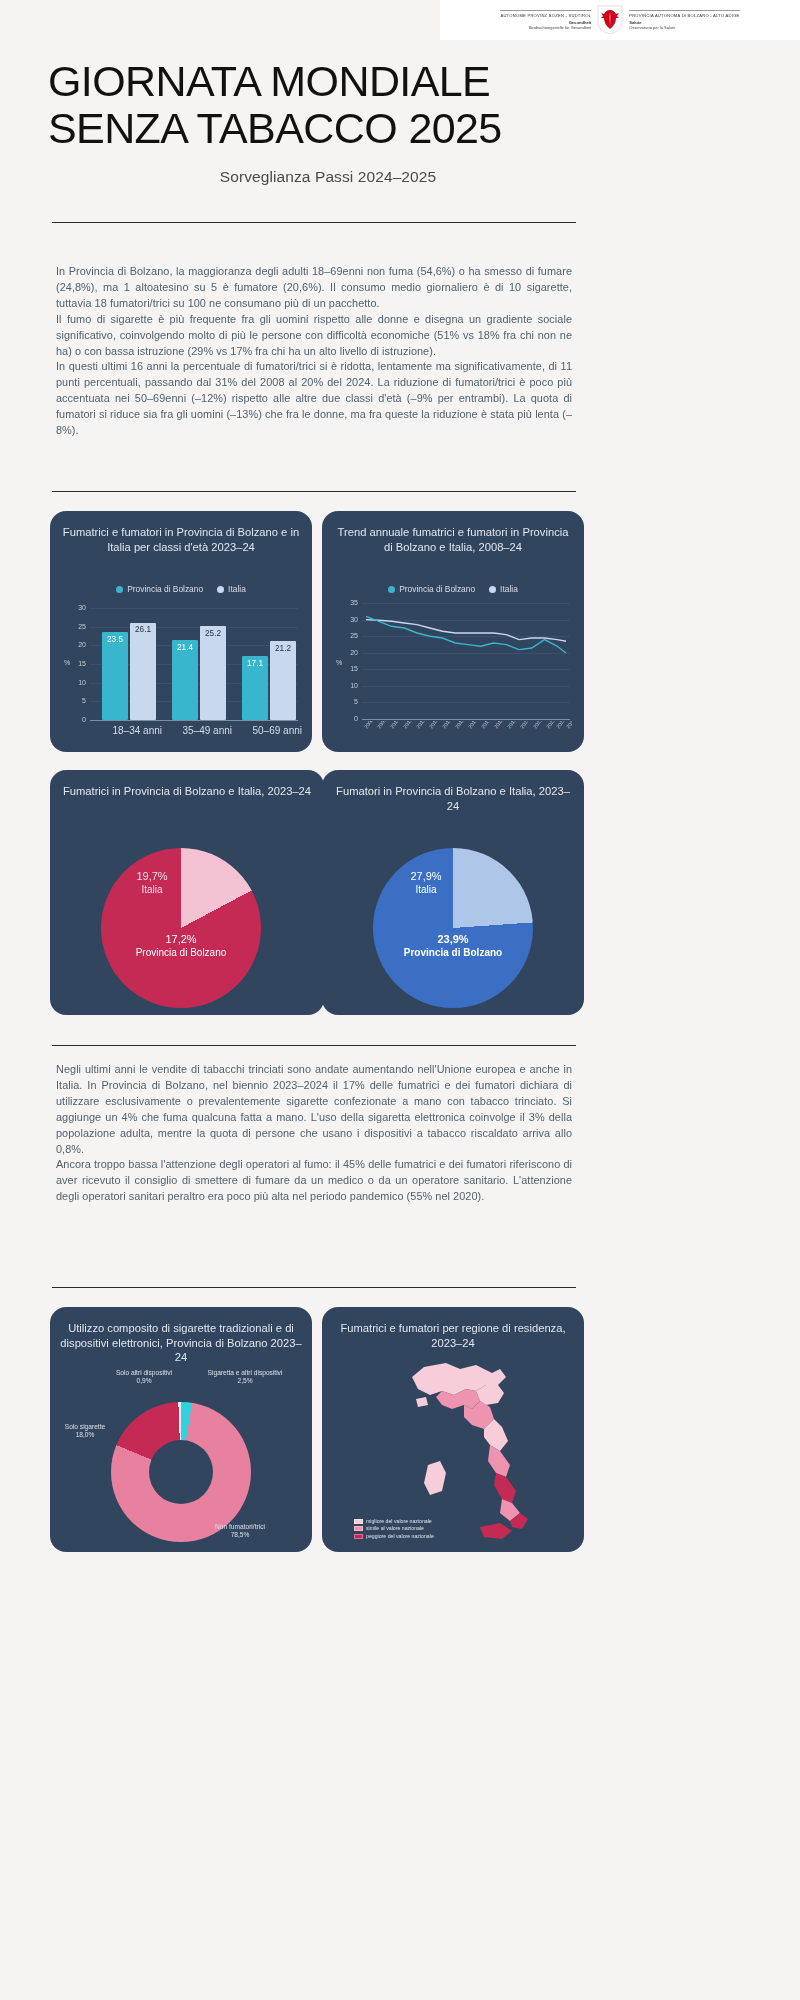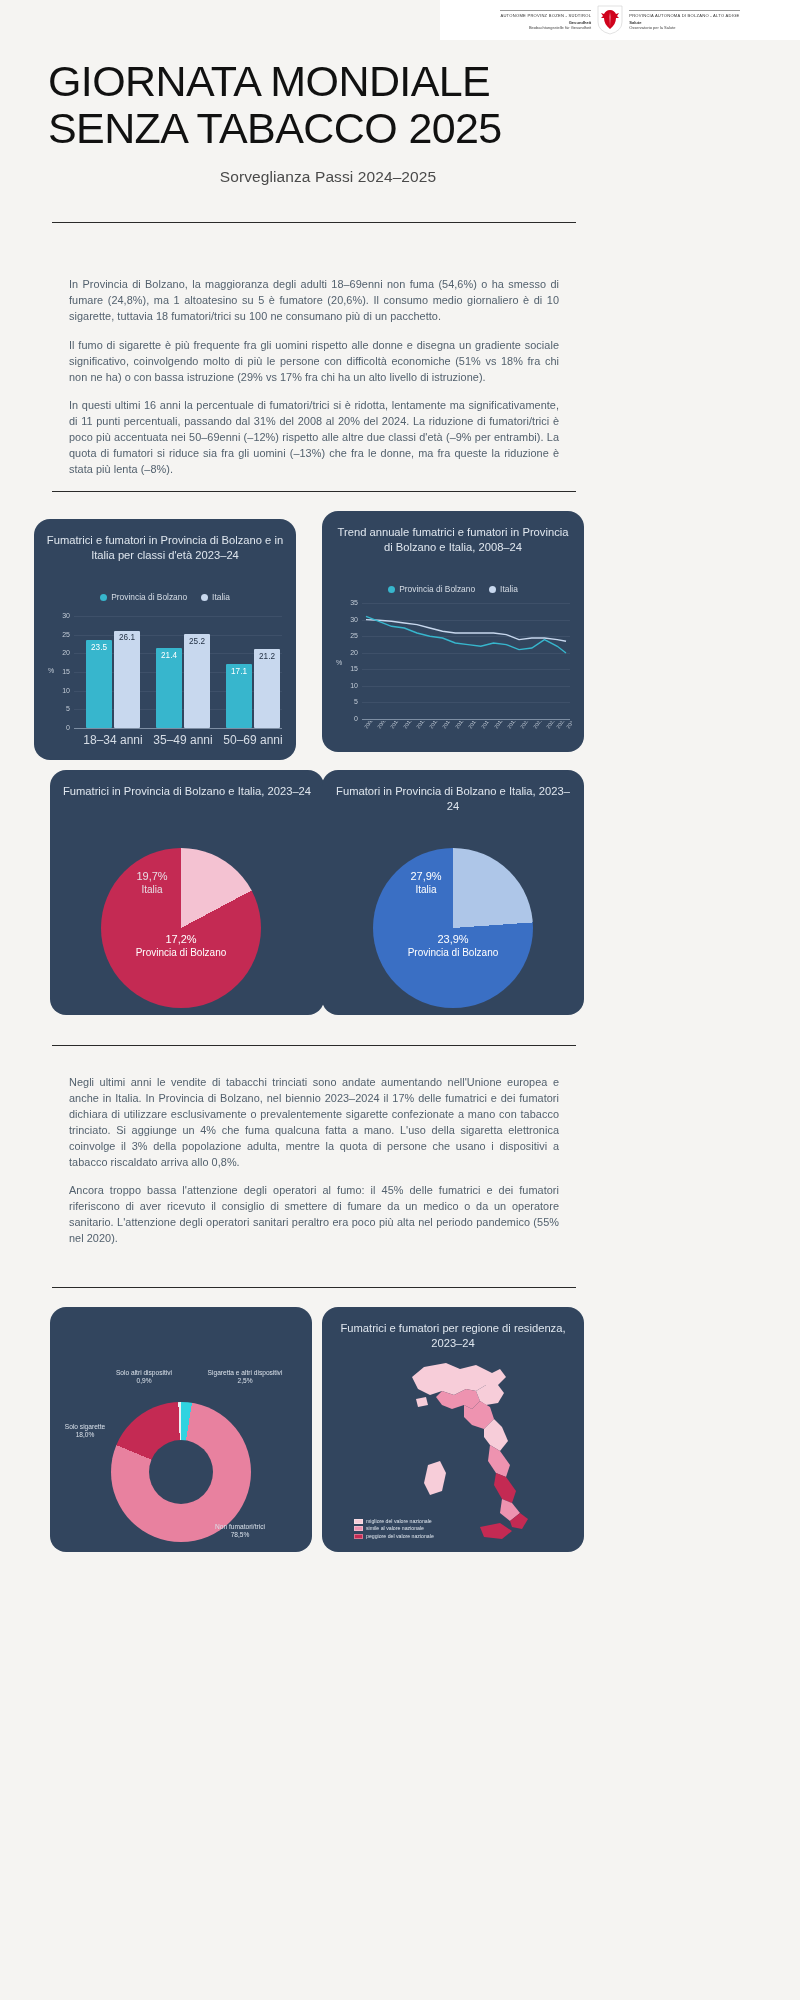--- a/index.html
+++ b/index.html
@@ -80,37 +80,37 @@
     position: absolute;
     left: 56px; width: 516px;
     font-size: 10.9px;
     line-height: 15.9px;
     color: #53616e;
     text-align: justify;
     letter-spacing: .05px;
   }
   .body-text.t1 { top: 264px; }
   .body-text.t2 { top: 1062px; }
-  .body-text p { margin: 13px; }
+  .body-text p { margin: 0; }
 
   
   .card {
     position: absolute;
     background: #32455e;
     border-radius: 16px;
   }
   .card-title {
     position: absolute;
     left: 10px; right: 10px; top: 14px;
     text-align: center;
     color: #dfe6ee;
     font-size: 11.2px;
     line-height: 14.5px;
   }
-  #card-bar    { left: 34px;  top: 511px;  width: 262px; height: 241px; margin-top: 8px; }
+  #card-bar    { left: 50px;  top: 511px;  width: 262px; height: 241px; }
   #card-line   { left: 322px; top: 511px;  width: 262px; height: 241px; padding-left: 30px; }
   #card-pie-f  { left: 50px;  top: 770px;  width: 274px; height: 245px; }
   #card-pie-m  { left: 322px; top: 770px;  width: 262px; height: 245px; }
   #card-donut  { left: 50px;  top: 1307px; width: 262px; height: 245px; }
   #card-map    { left: 322px; top: 1307px; width: 262px; height: 245px; }
 
   
   .legend-row {
     position: absolute;
     left: 0; right: 0;
@@ -130,22 +130,22 @@
     position: absolute;
     font-size: 7px; color: #c3ccd7;
     text-align: right; width: 16px;
   }
   .gridline {
     position: absolute;
     border-top: 0.7px solid #47587093;
   }
   .xtick {
     position: absolute;
-    font-size: 12px; color: #d6dde6;
-    text-align: center;
+    font-size: 10px; color: #d6dde6;
+    text-align: right;
   }
   .bar { position: absolute; border-radius: 1px; }
   .bar-val {
     position: absolute;
     font-size: 8.2px; color: #ffffff;
     text-align: center; font-weight: 500;
   }
 
   
   .pie { position: absolute; border-radius: 50%; }
@@ -340,36 +340,37 @@
 </div>
 
 <div class="card" id="card-pie-m">
   <div class="card-title">Fumatori in Provincia di Bolzano e Italia, 2023–24</div>
   <div class="pie" style="left:51px; top:78px; width:160px; height:160px;
        background: conic-gradient(#aec6e8 0deg 86deg, #3a6fc4 86deg 360deg);"></div>
   <div class="pie-lab" style="left:62px; top:100px; width:84px;">
     <span class="big">27,9%</span>
     <span class="small">Italia</span>
   </div>
-  <div class="pie-lab" style="left:42px; top:163px; width:178px;">
+  <div class="pie-lab" style="left:42px; top:163px; width:178px;font-weight:bold;">
     <span class="big">23,9%</span>
     <span class="small">Provincia di Bolzano</span>
   </div>
 </div>
 
 <div class="rule r3"></div>
 
 <div class="body-text t2">
   <p>Negli ultimi anni le vendite di tabacchi trinciati sono andate aumentando nell'Unione europea e anche in Italia. In Provincia di Bolzano, nel biennio 2023–2024 il 17% delle fumatrici e dei fumatori dichiara di utilizzare esclusivamente o prevalentemente sigarette confezionate a mano con tabacco trinciato. Si aggiunge un 4% che fuma qualcuna fatta a mano. L'uso della sigaretta elettronica coinvolge il 3% della popolazione adulta, mentre la quota di persone che usano i dispositivi a tabacco riscaldato arriva allo 0,8%.</p>
   <p>Ancora troppo bassa l'attenzione degli operatori al fumo: il 45% delle fumatrici e dei fumatori riferiscono di aver ricevuto il consiglio di smettere di fumare da un medico o da un operatore sanitario. L'attenzione degli operatori sanitari peraltro era poco più alta nel periodo pandemico (55% nel 2020).</p>
 </div>
 
 <div class="rule r4"></div>
 
 <div class="card" id="card-donut">
+  <div class="card-title">Utilizzo composito di sigarette tradizionali e di dispositivi elettronici, Provincia di Bolzano 2023–24</div>
 
   <div class="pie" style="left:61px; top:95px; width:140px; height:140px;
        background: conic-gradient(#2fd3e0 0deg 9deg, #e8819f 9deg 292.6deg, #c42a53 292.6deg 357.8deg, #edeff2 357.8deg 360deg);">
     <div style="position:absolute; left:38px; top:38px; width:64px; height:64px; border-radius:50%; background:#32455e;"></div>
   </div>
 
   <div class="donut-lab" style="left:48px; top:62px; width:92px;">
     <span>Solo altri dispositivi</span><br>
     <span>0,9%</span>
   </div>

